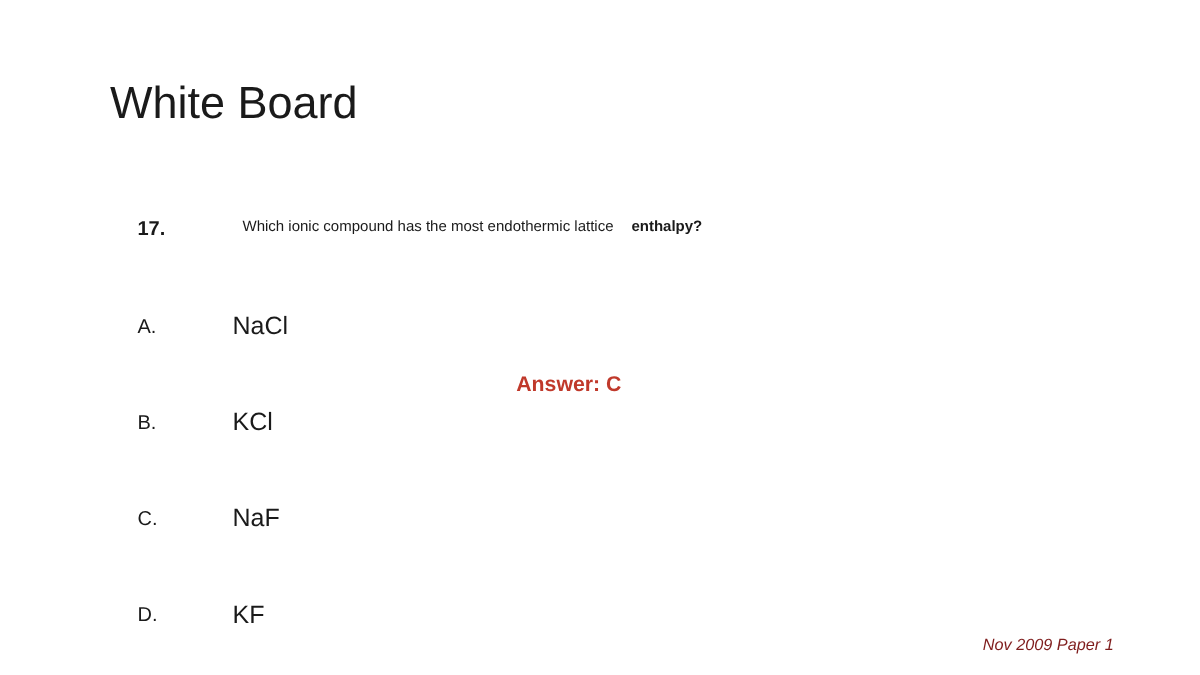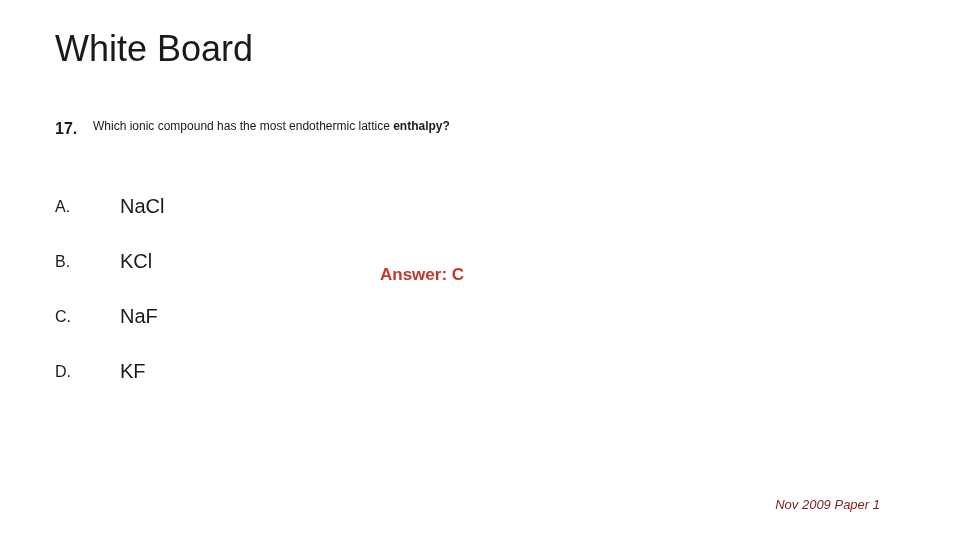--- a/index.html
+++ b/index.html
@@ -1,16 +1,16 @@
 <!DOCTYPE html>
 <html><head>
   <meta charset="utf-8">
   <style>
     * {
-      margin: 0;
+      margin: 11px;
       padding: 0;
       box-sizing: border-box;
     }
 
     body {
       width: 960px;
       height: 540px;
       background: #ffffff;
       font-family: Arial, sans-serif;
       overflow: hidden;
@@ -32,21 +32,21 @@
       top: 118px;
       left: 55px;
       right: 55px;
     }
 
     .question-text {
       font-size: 16px;
       color: #1a1a1a;
       line-height: 1.4;
       display: flex;
-      gap: 8px;
+      gap: 32px;
     }
 
     .question-number {
       font-weight: bold;
       min-width: 30px;
     }
 
     .question-body {
       font-size: 12px;
     }

